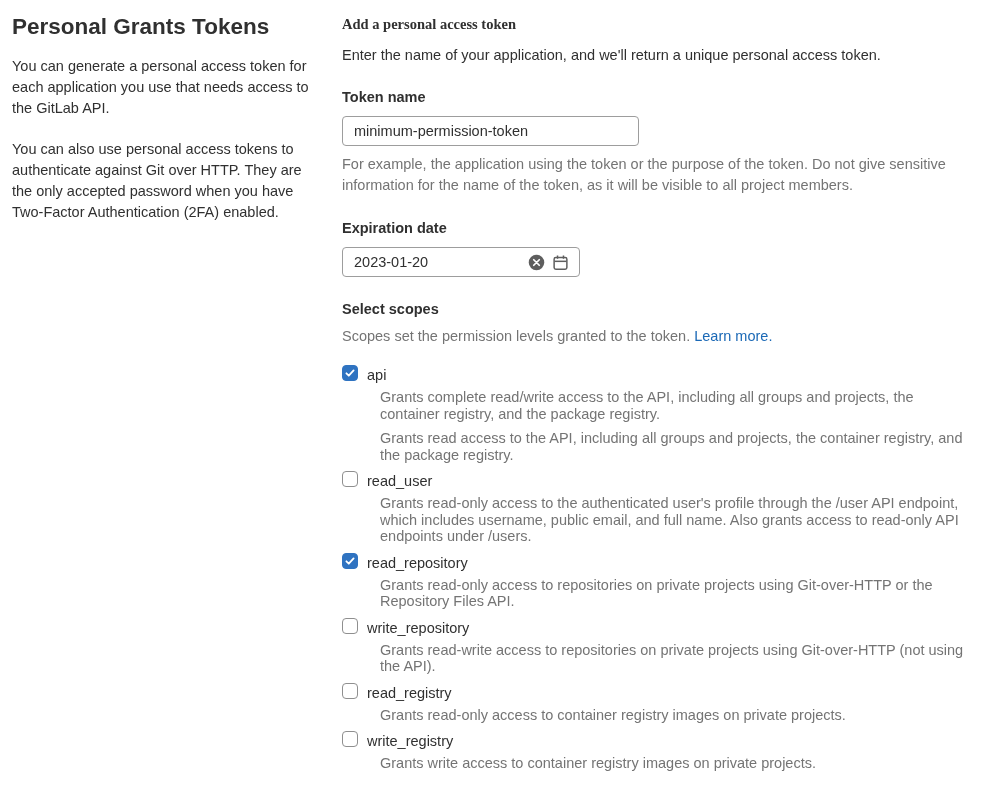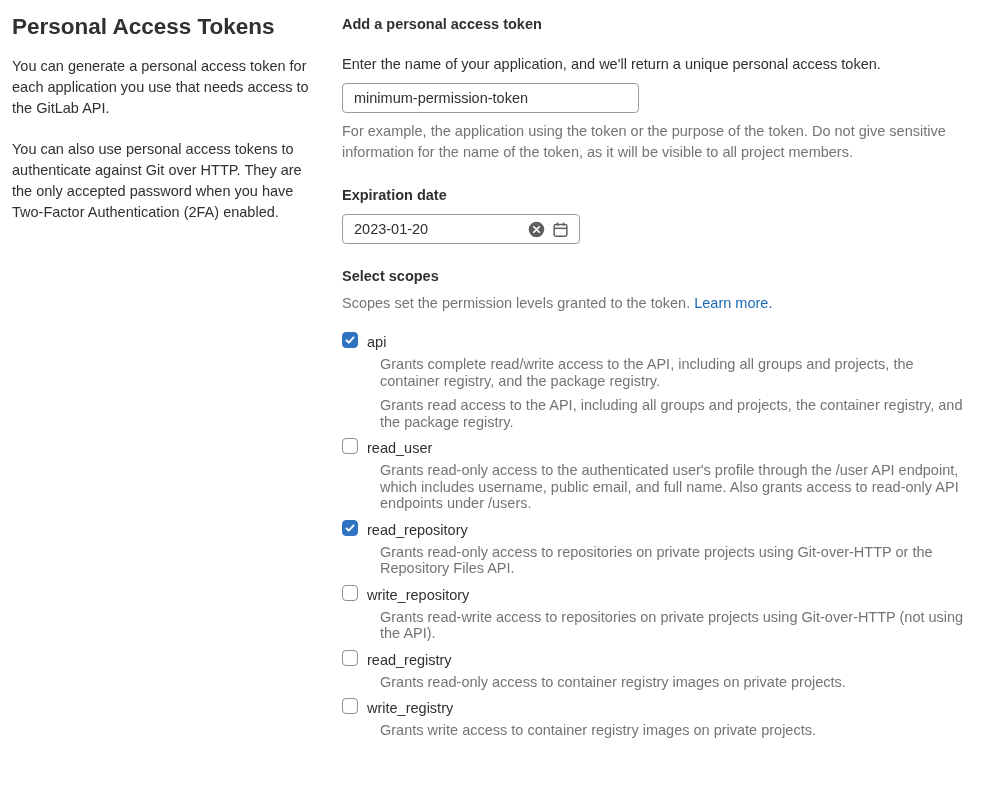--- a/index.html
+++ b/index.html
@@ -15,22 +15,22 @@
   body{
     width:986px;height:797px;background:#ffffff;
     font-family:"Liberation Sans",sans-serif;color:var(--text-dark);
     overflow:hidden;
   }
   .page{display:flex;padding:12px 12px 0 12px;}
   .left-col{width:303px;margin-right:27px;flex-shrink:0;}
   .left-col h1{font-size:22.5px;line-height:26px;margin:2px 0 16px;font-weight:700;}
   .left-col p{font-size:14.5px;line-height:21px;margin:0 0 20px;}
   .right-col{width:622px;font-size:14.5px;line-height:20px;}
-  .form-heading{font-size:14.5px;font-weight:700;margin:2px 0 0;}
-  .form-sub{margin:20px 0 0;}
+  .form-heading{font-size:14.5px;font-weight:700;margin:2px 0 0;font-family:Liberation Serif, serif;}
+  .form-sub{margin:11px 0 0;}
   .field-label{display:block;font-weight:700;margin:22px 0 0;}
   input.text{
     display:block;margin-top:9px;height:30px;border:1px solid var(--border-gray);
     border-radius:4px;padding:0 11px;font-family:inherit;font-size:14.5px;color:var(--text-dark);
     background:#fff;outline:none;
   }
   #token-input{width:297px;}
   .date-wrap{position:relative;width:238px;margin-top:9px;}
   .date-wrap input{width:238px;margin-top:0;padding-right:62px;}
   .icon-btn{position:absolute;top:7px;width:17px;height:17px;cursor:pointer;line-height:0;}
@@ -51,29 +51,30 @@
   .checkbox.checked svg{display:block;}
   .scope-name{margin-left:9px;color:var(--text-dark);}
   .scope-desc{margin-left:38px;color:var(--text-muted);line-height:16.5px;max-width:598px;}
 </style>
 </head>
 <body>
 
 <div class="page">
 
   <aside class="left-col">
-    <h1>Personal Access Tokens</h1>
+    <h1>Personal Grants Tokens</h1>
     <p>You can generate a personal access token for each application you use that needs access to the GitLab API.</p>
     <p>You can also use personal access tokens to authenticate against Git over HTTP. They are the only accepted password when you have Two-Factor Authentication (2FA) enabled.</p>
   </aside>
 
   <main class="right-col">
     <h2 class="form-heading">Add a personal access token</h2>
     <p class="form-sub">Enter the name of your application, and we'll return a unique personal access token.</p>
 
+    <label class="field-label">Token name</label>
     <input class="text" id="token-input" type="text" value="minimum-permission-token" style="">
     <p class="help">For example, the application using the token or the purpose of the token. Do not give sensitive information for the name of the token, as it will be visible to all project members.</p>
 
     <label class="field-label">Expiration date</label>
     <div class="date-wrap">
       <input class="text" type="text" value="2023-01-20" style="">
       <span class="icon-btn clear-btn">
         <svg width="17" height="17" viewBox="0 0 16 16">
           <circle cx="8" cy="8" r="7.3" fill="#5e5e5e"></circle>
           <path d="M5.4 5.4l5.2 5.2M10.6 5.4l-5.2 5.2" stroke="#fff" stroke-width="1.6" stroke-linecap="round"></path>

